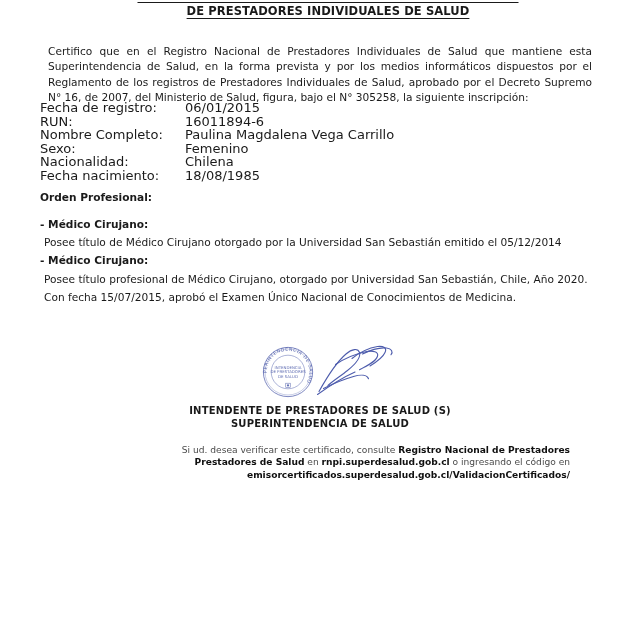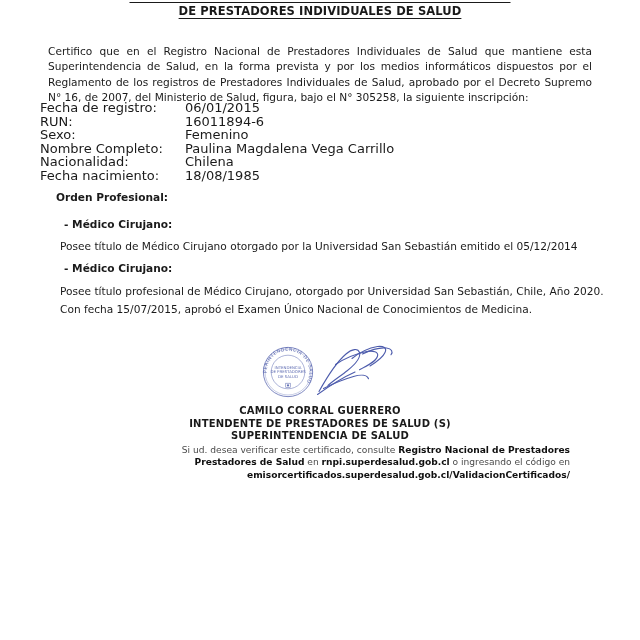--- a/index.html
+++ b/index.html
@@ -18,21 +18,21 @@
   .page {
     position: relative;
     width: 640px;
     height: 640px;
     box-sizing: border-box;
   }
 
   
   .title-clip {
     position: absolute;
-    left: 0; top: 0;
+    left: 8px; top: 0;
     width: 576px;
     height: 22px;
     overflow: hidden;
   }
   .title-line-cut {
     position: absolute;
     left: 0;
     top: -12px;
     width: 640px;
     text-align: center;
@@ -85,35 +85,35 @@
     line-height: 13.6px;
     padding: 0;
     vertical-align: top;
     white-space: nowrap;
   }
   .fields td.lbl { width: 145px; }
 
   
   .orden-wrap {
     position: absolute;
-    left: 56px;
+    left: 40px;
     top: 190px;
     width: 565px;
   }
   .orden-title {
     font-size: 10.6px;
     font-weight: bold;
     line-height: 14px;
     margin: 0 0 13px 0;
   }
   .orden-head {
     font-size: 10.6px;
     font-weight: bold;
     line-height: 14.2px;
-    margin: 8px;
+    margin: 0;
   }
   .orden-text {
     font-size: 10.6px;
     line-height: 14.2px;
     margin: 4px;
   }
 
   .otorgado {
     position: absolute;
     left: 40px;
@@ -197,26 +197,26 @@
     <tbody>
       <tr>
         <td class="lbl">Fecha de registro:</td>
         <td class="val">06/01/2015</td>
       </tr>
       <tr>
         <td class="lbl">RUN:</td>
         <td class="val">16011894-6</td>
       </tr>
       <tr>
+        <td class="lbl">Nombre Completo:</td>
+        <td class="val">Paulina Magdalena Vega Carrillo</td>
+      </tr>
+      <tr>
         <td class="lbl">Sexo:</td>
         <td class="val">Femenino</td>
-      </tr>
-      <tr>
-        <td class="lbl">Nombre Completo:</td>
-        <td class="val">Paulina Magdalena Vega Carrillo</td>
       </tr>
       <tr>
         <td class="lbl">Nacionalidad:</td>
         <td class="val">Chilena</td>
       </tr>
       <tr>
         <td class="lbl">Fecha nacimiento:</td>
         <td class="val">18/08/1985</td>
       </tr>
     </tbody>
@@ -264,21 +264,20 @@
         <path d="M52,22 C62,14 74,8 86,6 C94,5 99,8 96,14 C93,21 84,27 76,32"></path>
         <path d="M66,16 C76,11 88,7 98,8 C105,9 107,13 104,17"></path>
         <path d="M14,62 C26,56 40,50 54,46 C64,43 72,44 74,49"></path>
         <path d="M6,70 C20,60 38,48 56,40"></path>
       </g>
     </svg>
 
   </div>
 
   <div class="signer">
-    <div>CAMILO CORRAL GUERRERO</div>
     <div>INTENDENTE DE PRESTADORES DE SALUD (S)</div>
     <div>SUPERINTENDENCIA DE SALUD</div>
   </div>
 
   <div class="footer">
     <div class="footer-line">
       <span>Si ud. desea verificar este certificado, consulte </span><b>Registro Nacional de Prestadores</b>
     </div>
     <div class="footer-line">
       <b>Prestadores de Salud</b><span> en </span><b>rnpi.superdesalud.gob.cl</b><span> o ingresando el código en</span>

